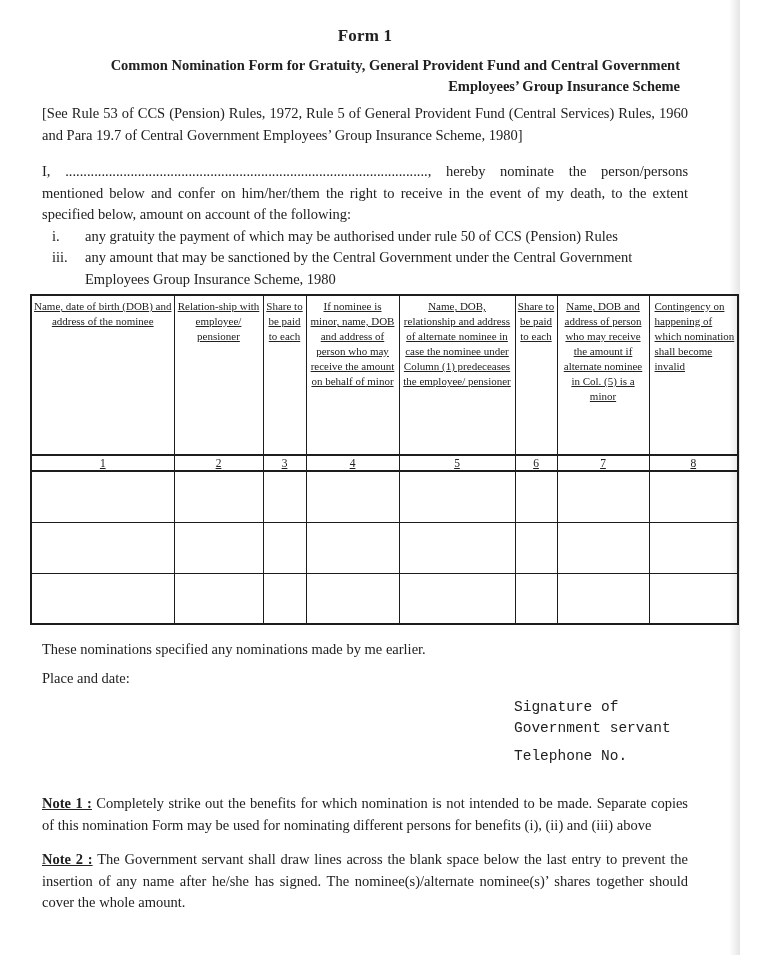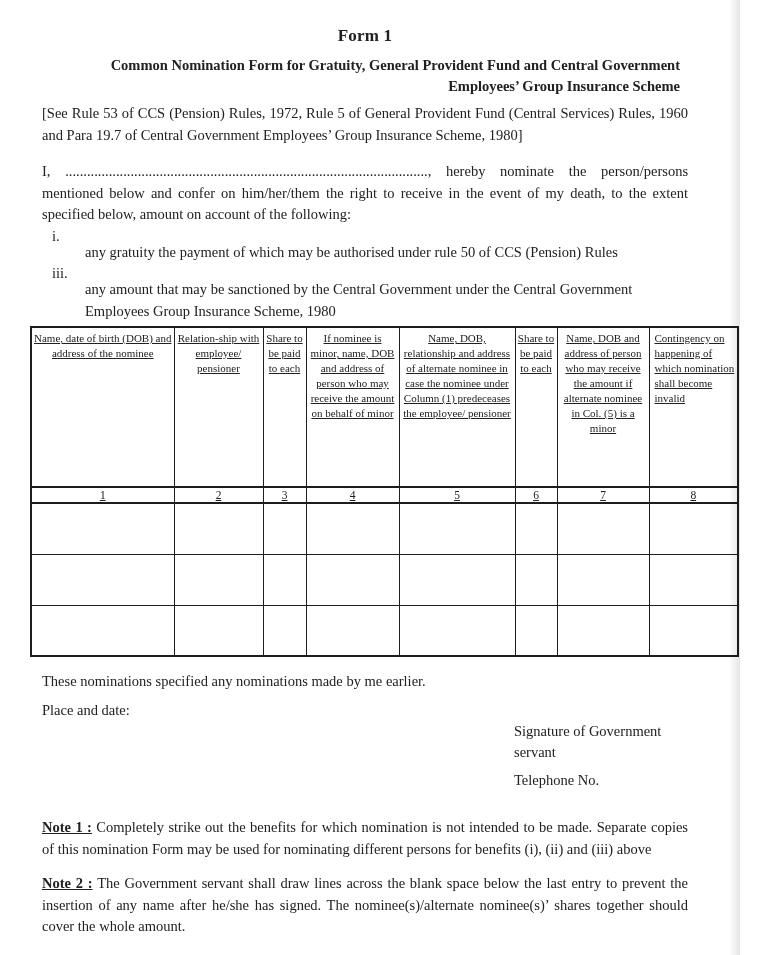--- a/index.html
+++ b/index.html
@@ -47,21 +47,21 @@
   .benefit-item {
     display: flex;
     font-size: 14.5px;
     line-height: 21.5px;
   }
   .benefit-numeral {
     flex: 0 0 43px;
     box-sizing: border-box;
     padding-left: 10px;
   }
-  .benefit-text { flex: 1; margin-top: 16px; }
+  .benefit-text { flex: 1; }
 
   .table-wrap { margin: 4px 0 0 -12px; text-decoration: underline; }
   table.nomination {
     border-collapse: collapse;
     width: 707px;
     table-layout: fixed;
     border: 2px solid #1d1d1d;
   }
   table.nomination td {
     border: 1.5px solid #1d1d1d;
@@ -83,21 +83,21 @@
     height: 14px;
     padding: 0;
     line-height: 14px;
     border-top-width: 2.5px;
     border-bottom-width: 2.5px;
   }
   tr.blank-row td { height: 51px; }
 
   .supersede { font-size: 14.5px; margin: 14px 0 0; line-height: 21px; }
   .place-date { font-size: 14.5px; margin: 8px 0 0; line-height: 21px; }
-  .sig-block { margin: 0 0 0 472px; }
+  .sig-block { margin: 8px 0 0 472px; font-family: Liberation Mono, monospace; }
   .sig-block p { font-size: 14.5px; margin: 0 0 7px; line-height: 21px; }
 
   .note {
     font-size: 14.5px;
     margin: 26px 0 0;
     line-height: 21.5px;
     text-align: justify;
   }
   .note + .note { margin-top: 13px; }
   .note-label { font-weight: bold; text-decoration: underline; }

